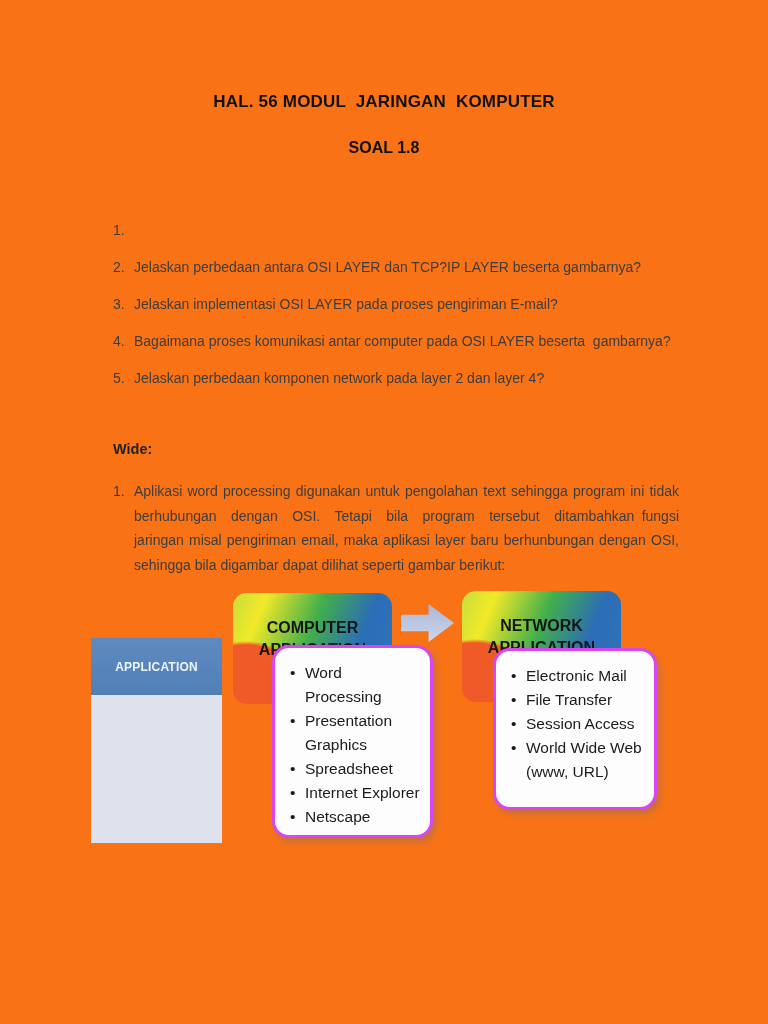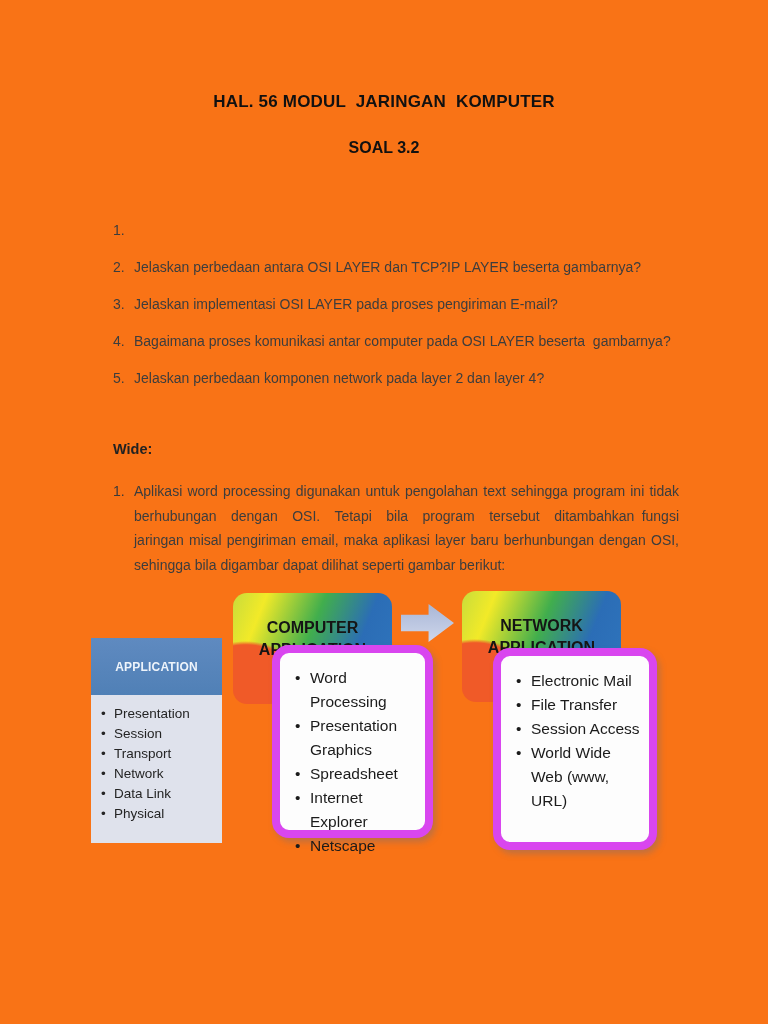--- a/index.html
+++ b/index.html
@@ -76,40 +76,40 @@
 
   .block-arrow {
     position: absolute; left: 401px; top: 19px; width: 53px; height: 38px;
     background: linear-gradient(180deg, #a9b6d6 0%, #c3cde5 70%, #cfd8ec 100%);
     clip-path: polygon(0 28%, 52% 28%, 52% 0, 100% 50%, 52% 100%, 52% 72%, 0 72%);
     z-index: 2;
   }
 
   .list-card {
     position: absolute; width: 161px; height: 193px;
-    background: #fdfdfd; border: 8px solid #d946ef; border-radius: 17px;
+    background: #fdfdfd; border: 3px solid #d946ef; border-radius: 17px;
     box-shadow: 3px 4px 6px rgba(90, 110, 140, 0.35);
     z-index: 3; padding: 13px 8px 0 15px;
   }
   .list-card.computer { left: 272px; top: 60px; }
-  .list-card.network  { left: 493px; top: 63px; width: 164px; height: 202px; }
+  .list-card.network  { left: 493px; top: 63px; width: 164px; height: 162px; }
   .list-card ul { list-style: none; }
   .list-card li {
     font-size: 15.5px; line-height: 24px; color: #1b1b1b; font-weight: 500;
     padding-left: 15px; position: relative;
   }
   .list-card li::before { content: "•"; position: absolute; left: 0; color: #1b1b1b; }
 </style>
 </head>
 <body>
 
 <div class="page">
 
   <div class="doc-title">HAL. 56 MODUL  JARINGAN  KOMPUTER</div>
-  <div class="doc-subtitle">SOAL 3.2</div>
+  <div class="doc-subtitle">SOAL 1.8</div>
 
   <div class="questions">
     <div class="q-item">
       <span class="q-num">1.</span>
     </div>
     <div class="q-item">
       <span class="q-num">2.</span>
       <span class="q-text">Jelaskan perbedaan antara OSI LAYER dan TCP?IP LAYER beserta gambarnya?</span>
     </div>
     <div class="q-item">
@@ -130,28 +130,20 @@
 
   <div class="answer">
     <span class="a-num">1.</span>
     <div class="a-text">Aplikasi word processing digunakan untuk pengolahan text sehingga program ini tidak berhubungan  dengan  OSI.  Tetapi  bila  program  tersebut  ditambahkan fungsi  jaringan misal pengiriman email, maka aplikasi layer baru berhunbungan dengan OSI, sehingga bila digambar dapat dilihat seperti gambar berikut:</div>
   </div>
 
   <div class="diagram">
 
     <div class="app-box">
       <div class="app-header">APPLICATION</div>
-      <ul>
-        <li>Presentation</li>
-        <li>Session</li>
-        <li>Transport</li>
-        <li>Network</li>
-        <li>Data Link</li>
-        <li>Physical</li>
-      </ul>
     </div>
 
     <div class="grad-box computer">
       <div class="grad-title">COMPUTER APPLICATION</div>
     </div>
 
     <div class="block-arrow"></div>
 
     <div class="grad-box network">
       <div class="grad-title">NETWORK APPLICATION</div>

